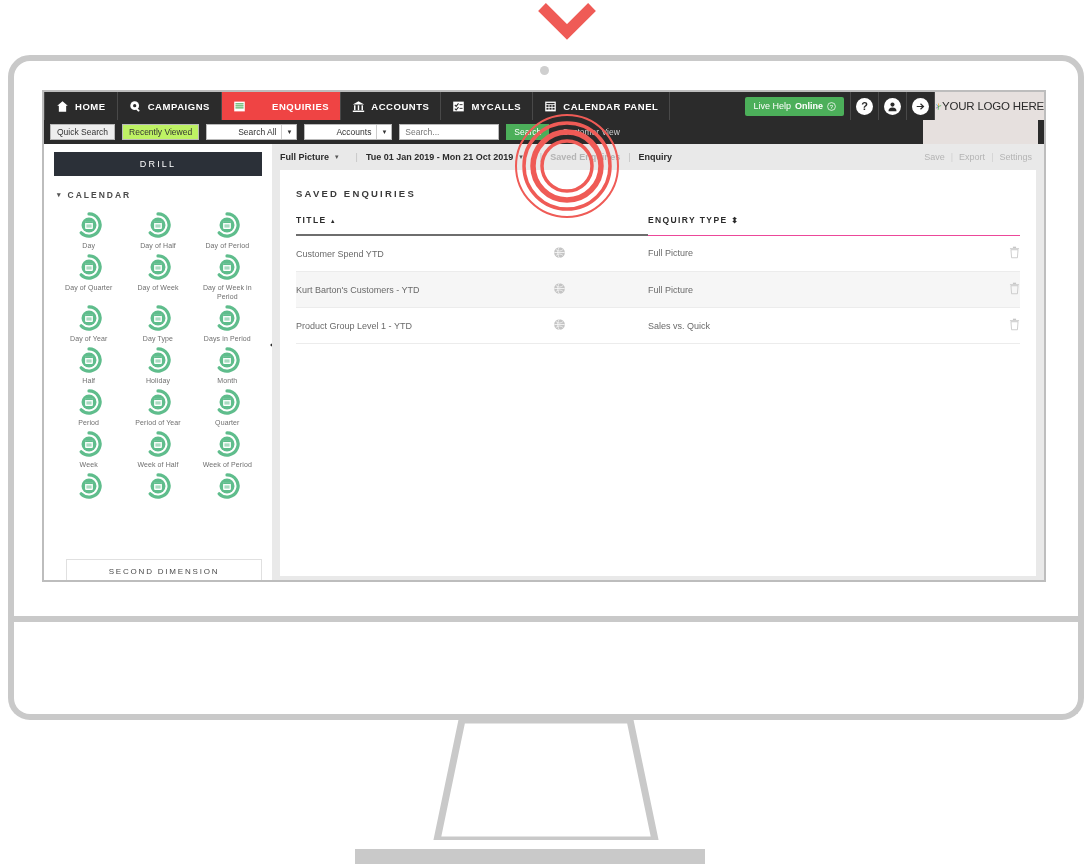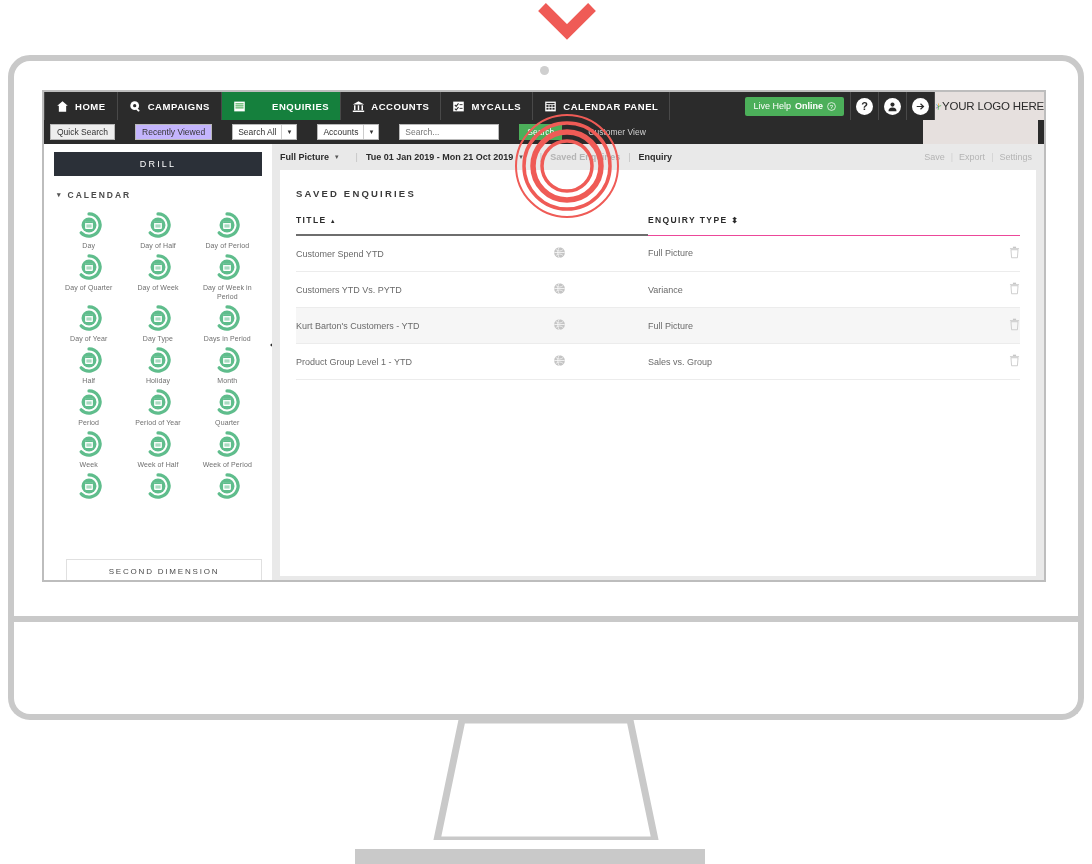--- a/index.html
+++ b/index.html
@@ -64,21 +64,21 @@
   .nav-item {
     display: flex; align-items: center; gap: 6px;
     padding: 0 11px;
     color: #ffffff;
     font-size: 9.5px; font-weight: bold; letter-spacing: .55px;
     border-right: 1px solid #494949;
     white-space: nowrap;
     cursor: pointer;
   }
   .nav-item:first-child { border-left: 1px solid #494949; }
-  .nav-item.active { background: #15803d; gap: 26px; }
+  .nav-item.active { background: #ef4444; gap: 26px; }
   .nav-ico { width: 13px; height: 13px; display:block; }
   .nav-spacer { flex: 1; }
   .live-help {
     display: flex; align-items: center; gap: 4px;
     background: #4caf5a; color: #fff;
     font-size: 9px; padding: 0 8px; margin: 4px 6px 4px 0;
     border-radius: 2px; height: 19px; align-self: center;
     cursor: pointer; white-space: nowrap;
   }
   .live-help b { font-weight: bold; }
@@ -94,34 +94,34 @@
   }
   .logo-zone {
     width: 110px; background: #e6e0de; border-left: 1px solid #494949;
     display: flex; align-items: center; justify-content: center;
   }
   .logo-txt { font-size: 11.5px; color: #2b2b2b; letter-spacing: -0.2px; white-space: nowrap;}
 
   
   .searchbar {
     height: 24px; background: #2b2b2b;
-    display: flex; align-items: center; gap: 20px;
+    display: flex; align-items: center; gap: 7px;
     padding: 0 6px;
     position: relative;
   }
   .sb-btn {
     background: #eeeeee; border: 1px solid #b9b9b9;
     font-size: 8.5px; color: #333;
     padding: 2px 6px; height: 16px; line-height: 11px; cursor: pointer;
     white-space: nowrap;
   }
-  .sb-btn.white { background: #c4b5fd; }
+  .sb-btn.white { background: #bef264; }
   .sb-select {
     background: #ffffff; border: 1px solid #b9b9b9; height: 16px;
-    display: flex; align-items: center; font-size: 8.5px; color: #333; cursor:pointer;
+    display: flex; align-items: center; font-size: 8.5px; color: #333; cursor:pointer;padding-left:26px;
   }
   .sb-select span.lbl { padding: 0 5px; }
   .sb-select span.car {
     border-left: 1px solid #cccccc; padding: 0 4px; font-size: 6px; line-height:14px;
   }
   .sb-input {
     background: #ffffff; border: 1px solid #b9b9b9; height: 16px; width: 100px;
     font-size: 8.5px; color: #999; padding: 0 5px; line-height: 14px;
   }
   .sb-search {
@@ -681,38 +681,20 @@
               <tr>
                 <td class="col-title">Customer Spend YTD</td>
                 <td class="col-globe">
                   <svg width="13" height="13" viewBox="0 0 16 16">
                     <circle cx="8" cy="8" r="6.6" fill="#c4c4c4"></circle>
                     <path d="M8 1.4 C5.2 4 5.2 12 8 14.6 M1.6 8 h12.8" stroke="#ffffff" stroke-width="0.9" fill="none"></path>
                     <path d="M3.5 4.3 a7 7 0 0 0 9 0 M3.5 11.7 a7 7 0 0 1 9 0" stroke="#ffffff" stroke-width="0.8" fill="none"></path>
                   </svg>
                 </td>
                 <td class="col-type">Full Picture</td>
-                <td class="col-bin">
-                  <svg width="11" height="13" viewBox="0 0 14 16">
-                    <path d="M2.5 4.5h9l-.8 10.2H3.3z" fill="none" stroke="#c7c7c7" stroke-width="1.1"></path>
-                    <rect x="1.2" y="2.6" width="11.6" height="1.3" fill="#c7c7c7"></rect>
-                    <rect x="5" y="0.6" width="4" height="1.7" fill="#c7c7c7"></rect>
-                  </svg>
-                </td>
-              </tr>
-              <tr>
-                <td class="col-title">Customers YTD Vs. PYTD</td>
-                <td class="col-globe">
-                  <svg width="13" height="13" viewBox="0 0 16 16">
-                    <circle cx="8" cy="8" r="6.6" fill="#c4c4c4"></circle>
-                    <path d="M8 1.4 C5.2 4 5.2 12 8 14.6 M1.6 8 h12.8" stroke="#ffffff" stroke-width="0.9" fill="none"></path>
-                    <path d="M3.5 4.3 a7 7 0 0 0 9 0 M3.5 11.7 a7 7 0 0 1 9 0" stroke="#ffffff" stroke-width="0.8" fill="none"></path>
-                  </svg>
-                </td>
-                <td class="col-type">Variance</td>
                 <td class="col-bin">
                   <svg width="11" height="13" viewBox="0 0 14 16">
                     <path d="M2.5 4.5h9l-.8 10.2H3.3z" fill="none" stroke="#c7c7c7" stroke-width="1.1"></path>
                     <rect x="1.2" y="2.6" width="11.6" height="1.3" fill="#c7c7c7"></rect>
                     <rect x="5" y="0.6" width="4" height="1.7" fill="#c7c7c7"></rect>
                   </svg>
                 </td>
               </tr>
               <tr class="alt">
                 <td class="col-title">Kurt Barton's Customers - YTD</td>
@@ -734,21 +716,21 @@
               </tr>
               <tr>
                 <td class="col-title">Product Group Level 1 - YTD</td>
                 <td class="col-globe">
                   <svg width="13" height="13" viewBox="0 0 16 16">
                     <circle cx="8" cy="8" r="6.6" fill="#c4c4c4"></circle>
                     <path d="M8 1.4 C5.2 4 5.2 12 8 14.6 M1.6 8 h12.8" stroke="#ffffff" stroke-width="0.9" fill="none"></path>
                     <path d="M3.5 4.3 a7 7 0 0 0 9 0 M3.5 11.7 a7 7 0 0 1 9 0" stroke="#ffffff" stroke-width="0.8" fill="none"></path>
                   </svg>
                 </td>
-                <td class="col-type">Sales vs. Group</td>
+                <td class="col-type">Sales vs. Quick</td>
                 <td class="col-bin">
                   <svg width="11" height="13" viewBox="0 0 14 16">
                     <path d="M2.5 4.5h9l-.8 10.2H3.3z" fill="none" stroke="#c7c7c7" stroke-width="1.1"></path>
                     <rect x="1.2" y="2.6" width="11.6" height="1.3" fill="#c7c7c7"></rect>
                     <rect x="5" y="0.6" width="4" height="1.7" fill="#c7c7c7"></rect>
                   </svg>
                 </td>
               </tr>
             </tbody>
           </table>

